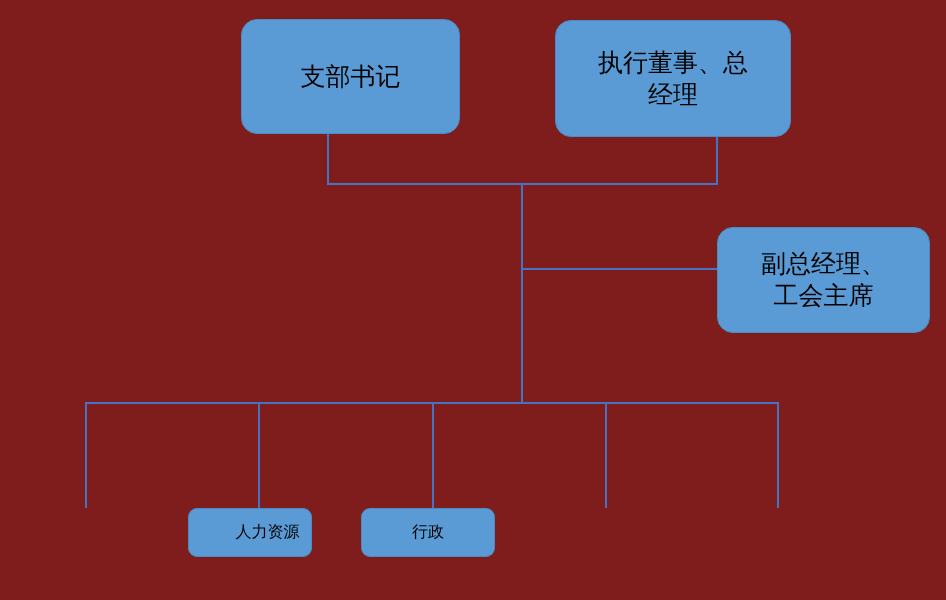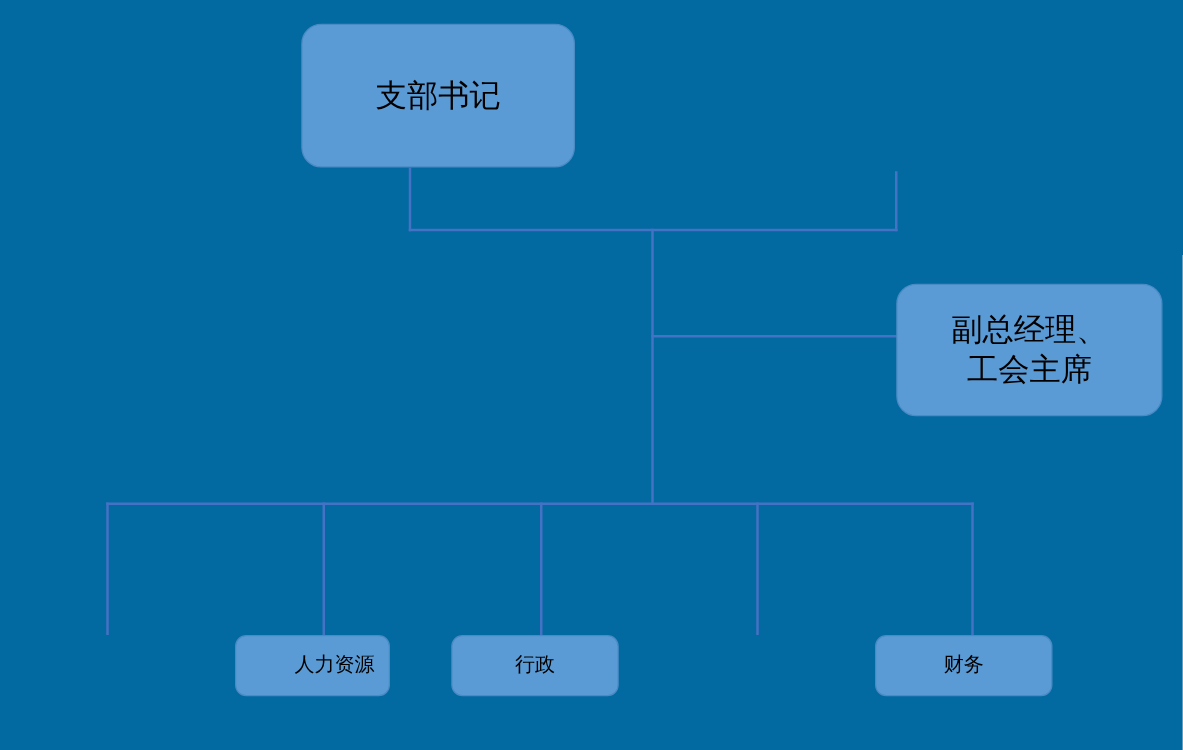--- a/index.html
+++ b/index.html
@@ -10,21 +10,21 @@
   body {
     width: 946px;
     height: 600px;
     font-family: "DejaVu Sans", "Liberation Sans", sans-serif;
     overflow: hidden;
   }
   #org-chart {
     position: relative;
     width: 946px;
     height: 600px;
-    background: #0369a1;
+    background: #7f1d1d;
   }
   
   .line {
     position: absolute;
     background: #4472C4;
   }
   .line-h { height: 2px; }
   .line-v { width: 2px; }
 
   
@@ -61,20 +61,24 @@
 </style>
 </head>
 <body>
 
 <div id="org-chart">
 
   <div class="node top" style="left:241px; top:19px; width:219px; height:115px;">
     <span class="node-label">支部书记</span>
   </div>
 
+  <div class="node top" style="left:555px; top:20px; width:236px; height:117px;">
+    <span class="node-label">执行董事、总
+经理</span>
+  </div>
 
   <div class="line line-v" style="left:327px; top:134px; height:51px;"></div>
   <div class="line line-v" style="left:716px; top:137px; height:48px;"></div>
   <div class="line line-h" style="left:327px; top:183px; width:391px;"></div>
 
   <div class="line line-v" style="left:521px; top:183px; height:221px;"></div>
 
   <div class="line line-h" style="left:521px; top:268px; width:197px;"></div>
 
   <div class="node side" style="left:717px; top:227px; width:213px; height:106px;">
@@ -93,17 +97,14 @@
 
   <div class="node leaf" style="left:188px; top:508px; width:124px; height:49px;padding-left:35px;">
     <span class="node-label">人力资源</span>
   </div>
 
   <div class="node leaf" style="left:361px; top:508px; width:134px; height:49px;">
     <span class="node-label">行政</span>
   </div>
 
 
-  <div class="node leaf" style="left:700px; top:508px; width:142px; height:49px;">
-    <span class="node-label">财务</span>
-  </div>
 
 </div>
 
 </body></html>

